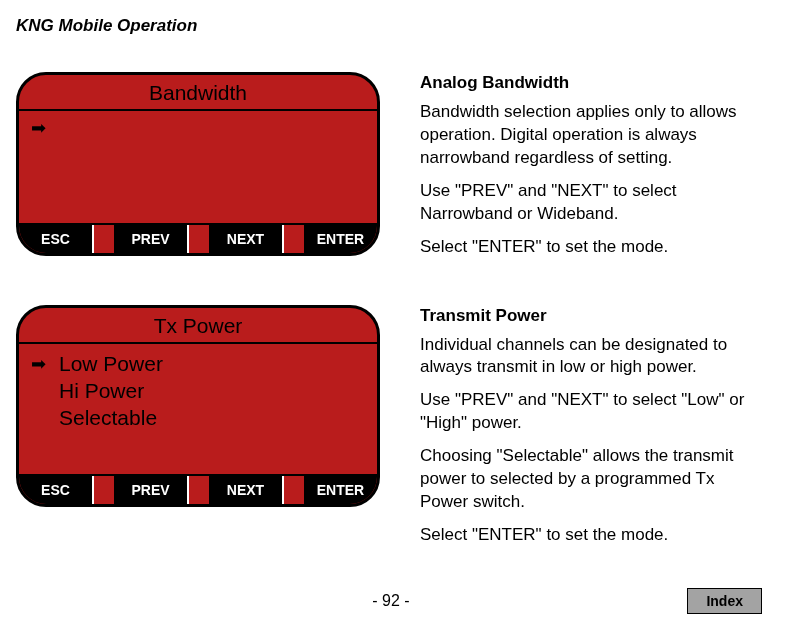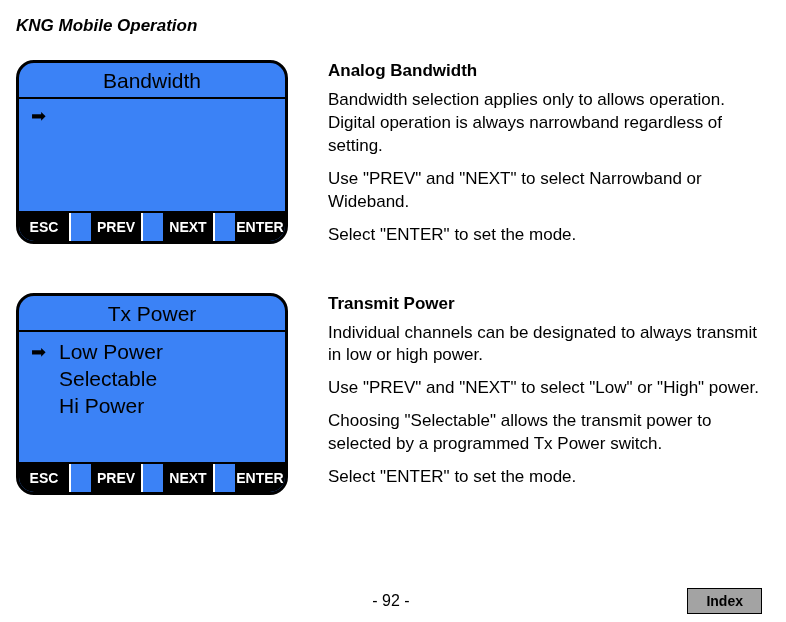--- a/index.html
+++ b/index.html
@@ -9,34 +9,34 @@
     height: 622px;
     background: #fff;
     color: #000;
     position: relative;
     padding: 16px 24px 0 16px;
   }
   .header {
     font-weight: bold;
     font-style: italic;
     font-size: 17px;
-    margin-bottom: 24px;
+    margin-bottom: 36px;
   }
   .section {
     display: flex;
     align-items: flex-start;
     margin-bottom: 36px;
   }
   .device {
-    width: 272px;
+    width: 364px;
     border: 3px solid #000;
-    border-radius: 18px;
+    border-radius: 30px;
     overflow: hidden;
     flex-shrink: 0;
-    background: #3b82f6;
+    background: #b91c1c;
   }
   .device-title {
     text-align: center;
     font-size: 21px;
     padding: 6px 0 4px 0;
     border-bottom: 2px solid #000;
   }
   .device-body {
     height: 112px;
     padding: 6px 12px 0 12px;
@@ -132,25 +132,25 @@
 <div class="section">
   <div class="device">
     <div class="device-title">Tx Power</div>
     <div class="device-body tall">
       <div class="menu-row">
         <span class="arrow-col">➡</span>
         <span>Low Power</span>
       </div>
       <div class="menu-row">
         <span class="arrow-col"></span>
-        <span>Selectable</span>
+        <span>Hi Power</span>
       </div>
       <div class="menu-row">
         <span class="arrow-col"></span>
-        <span>Hi Power</span>
+        <span>Selectable</span>
       </div>
     </div>
     <div class="device-buttons">
       <div class="dev-btn">ESC</div>
       <div class="dev-btn">PREV</div>
       <div class="dev-btn">NEXT</div>
       <div class="dev-btn">ENTER</div>
     </div>
   </div>
   <div class="desc">

